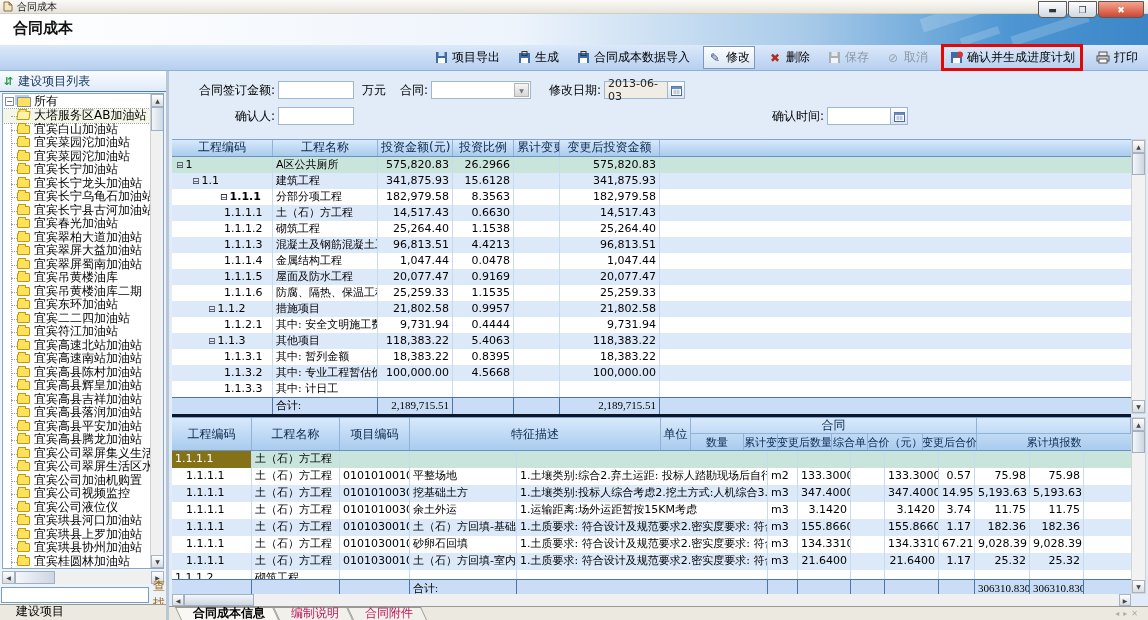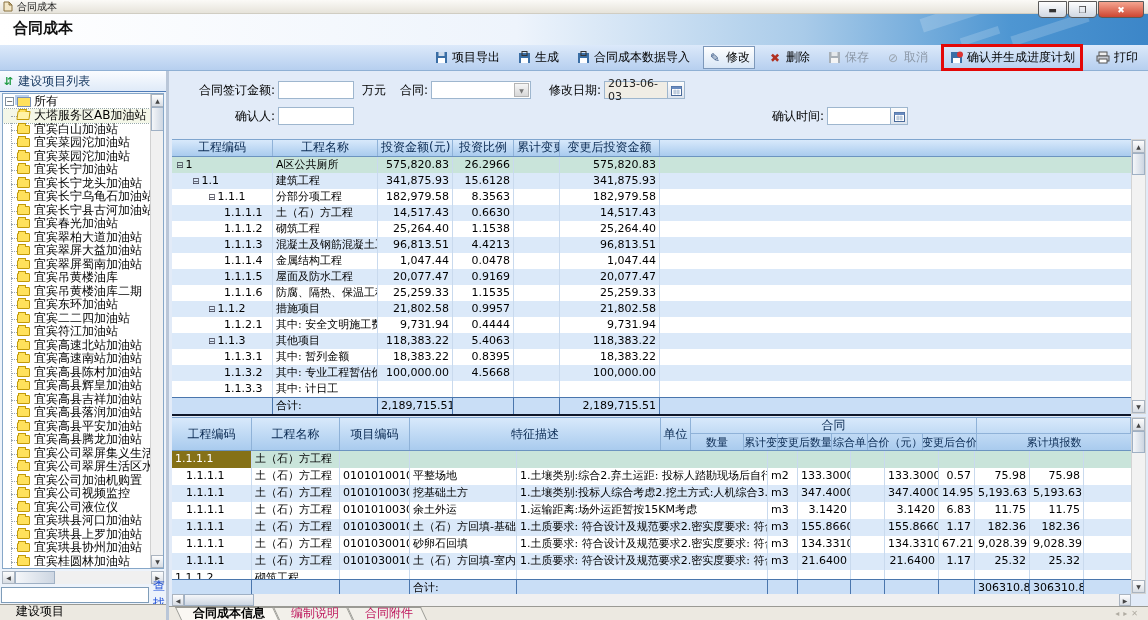--- a/index.html
+++ b/index.html
@@ -60,21 +60,21 @@
     border-left:1px solid #d0d0d0;box-sizing:border-box;}
   .sb-btn{width:13px;height:13px;background:linear-gradient(#fdfdfd,#d8dde4);border:1px solid #aab4c0;
     box-sizing:border-box;font-size:6px;color:#444;display:flex;align-items:center;justify-content:center;}
   .sb-thumb{width:13px;background:linear-gradient(90deg,#f4f6f9,#cdd6e2);border:1px solid #9fb0c4;box-sizing:border-box;}
   .side-hscroll{position:absolute;left:2px;top:500px;width:162px;height:13px;background:#f0f0f0;
     display:flex;align-items:center;justify-content:space-between;}
   .side-hscroll .mid{flex:1;height:13px;background:#f0f0f0;position:relative;}
   .side-hscroll .mid .sb-thumb{position:absolute;left:0;top:0;height:13px;width:40px;}
   .side-search{position:absolute;left:0;top:515px;width:166px;height:18px;display:flex;align-items:center;gap:2px;padding:0 1px;box-sizing:border-box;}
   .side-search input{flex:1;height:16px;border:1px solid #7f9db9;font-size:11px;padding:0 2px;background:#fff;box-sizing:border-box;}
-  .find-btn{font-size:12px;color:#1d4ed8;padding:0 2px;}
+  .find-btn{font-size:12px;color:#a16207;padding:0 2px;}
   .side-tabbar{position:absolute;left:0;top:533px;width:166px;height:16px;background:#ece9e1;
     border-top:1px solid #9a9a94;display:flex;align-items:flex-end;}
   .stab{position:relative;margin-left:8px;padding:0 14px 1px 8px;font-size:12px;color:#000;}
   .stab::before{content:"";position:absolute;left:-4px;right:4px;top:0;bottom:0;background:#f7f5ef;
     border:1px solid #8a8a84;border-bottom:none;transform:skewX(28deg);z-index:-1;}
   
   .main{position:absolute;left:169px;top:71px;width:979px;height:549px;background:#e2ebf8;}
   .formarea{position:absolute;left:16px;top:0;width:100%;height:68px;font-size:12px;color:#000;}
   .frow{position:absolute;display:flex;align-items:center;}
   .flabel{text-align:right;}
@@ -94,21 +94,21 @@
   .t2row{height:17px;line-height:16px;}
   .cell{box-sizing:border-box;border-right:1px solid #c9daee;padding:0 3px;overflow:hidden;
     white-space:nowrap;font-size:11px;flex:none;color:#000;}
   .num{text-align:right;}
   .ghead .row{background:linear-gradient(#d8e9fb,#a9cbee);}
   .ghead .cell{border-right:1px solid #8fb2d8;text-align:center;font-size:12px;color:#0a2a52;}
   .ghead{border-top:1px solid #7fa5cf;border-bottom:1px solid #6c94c0;}
   .odd{background:#dbe9f9;}
   .sel{background:#c9e4da;}
   .gfoot .row{background:#c9def6;}
-  .gfoot{border-top:1px solid #4a76ad;border-bottom:2px solid #0f172a;}
+  .gfoot{border-top:1px solid #4a76ad;border-bottom:6px solid #0f172a;font-family:Liberation Serif, serif;}
   .gfoot .cell{border-right:1px solid #4a76ad;}
   .expglyph{font-size:9px;color:#334;margin-right:2px;}
   
   .t1 .c0{width:101px}.t1 .c1{width:105px}.t1 .c2{width:75px}.t1 .c3{width:61px}
   .t1 .c4{width:46px}.t1 .c5{width:100px}.t1 .cf{flex:1;border-right:none;}
   
   .t2 .c0{width:80px}.t2 .c1{width:88px}.t2 .c2{width:70px}.t2 .c3{width:107px}
   .t2 .c4{width:251px}.t2 .c5{width:30px}.t2 .c6{width:53px}.t2 .c7{width:34px}
   .t2 .c8{width:54px}.t2 .c9{width:36px}.t2 .c10{width:55px}.t2 .c11{width:54px}
   .t2 .cf{flex:1;border-right:none;}
@@ -487,21 +487,21 @@
           <div class="row odd">
             <div class="cell c0" style="padding-left: 20px;"><span class="expglyph">⊟</span><span>1.1</span></div>
             <div class="cell c1">建筑工程</div>
             <div class="cell c2 num">341,875.93</div>
             <div class="cell c3 num">15.6128</div>
             <div class="cell c4 num"></div>
             <div class="cell c5 num">341,875.93</div>
             <div class="cell cf odd"></div>
           </div>
           <div class="row">
-            <div class="cell c0" style="padding-left: 36px;"><span class="expglyph">⊟</span><span>1.1.1</span></div>
+            <div class="cell c0" style="padding-left: 48px; font-weight: bold;"><span class="expglyph">⊟</span><span>1.1.1</span></div>
             <div class="cell c1">分部分项工程</div>
             <div class="cell c2 num">182,979.58</div>
             <div class="cell c3 num">8.3563</div>
             <div class="cell c4 num"></div>
             <div class="cell c5 num">182,979.58</div>
             <div class="cell cf"></div>
           </div>
           <div class="row odd">
             <div class="cell c0" style="padding-left: 52px;"><span>1.1.1.1</span></div>
             <div class="cell c1">土（石）方工程</div>
@@ -703,21 +703,21 @@
           <div class="row t2row">
             <div class="cell c0" style="padding-left: 14px;">1.1.1.1</div>
             <div class="cell c1">土（石）方工程</div>
             <div class="cell c2">010101003002</div>
             <div class="cell c3">余土外运</div>
             <div class="cell c4">1.运输距离:场外运距暂按15KM考虑</div>
             <div class="cell c5">m3</div>
             <div class="cell c6 num">3.1420</div>
             <div class="cell c7 num"></div>
             <div class="cell c8 num">3.1420</div>
-            <div class="cell c9 num">6.83</div>
+            <div class="cell c9 num">3.74</div>
             <div class="cell c10 num">11.75</div>
             <div class="cell c11 num">11.75</div>
             <div class="cell cf"></div>
           </div>
           <div class="row t2row odd">
             <div class="cell c0" style="padding-left: 14px;">1.1.1.1</div>
             <div class="cell c1">土（石）方工程</div>
             <div class="cell c2">010103001001</div>
             <div class="cell c3">土（石）方回填-基础</div>
             <div class="cell c4">1.土质要求: 符合设计及规范要求2.密实度要求: 符合设计</div>

